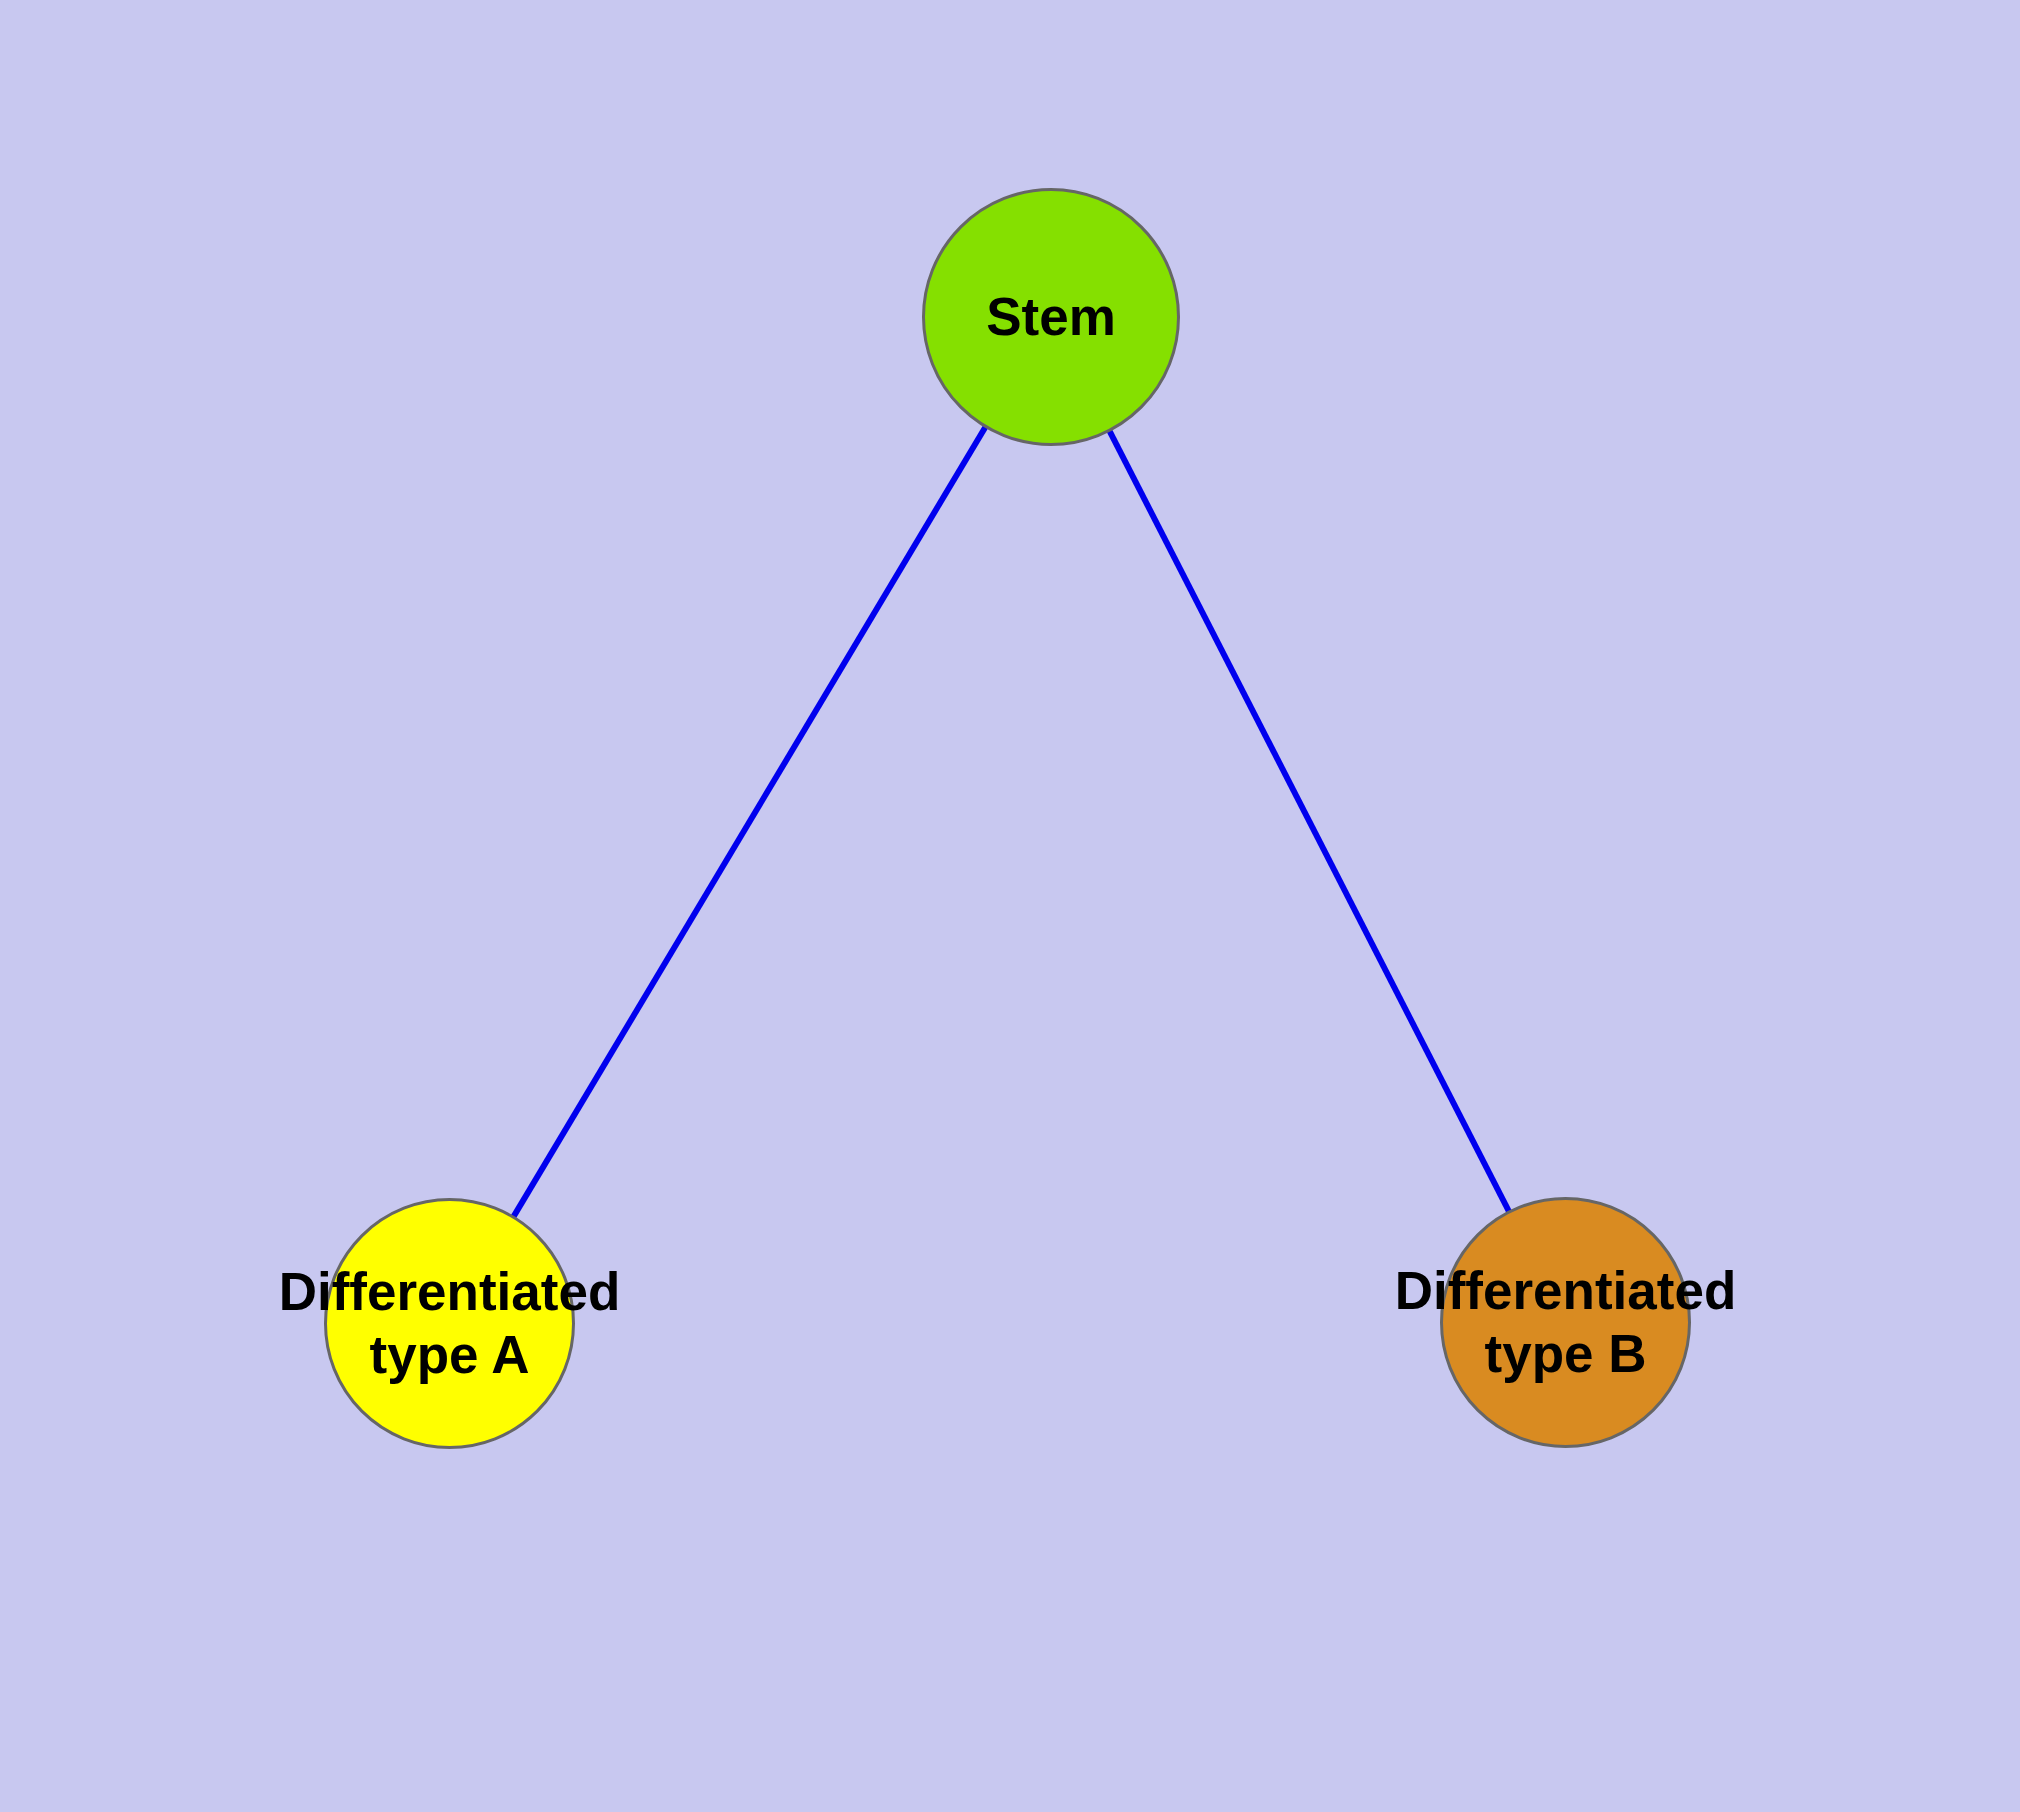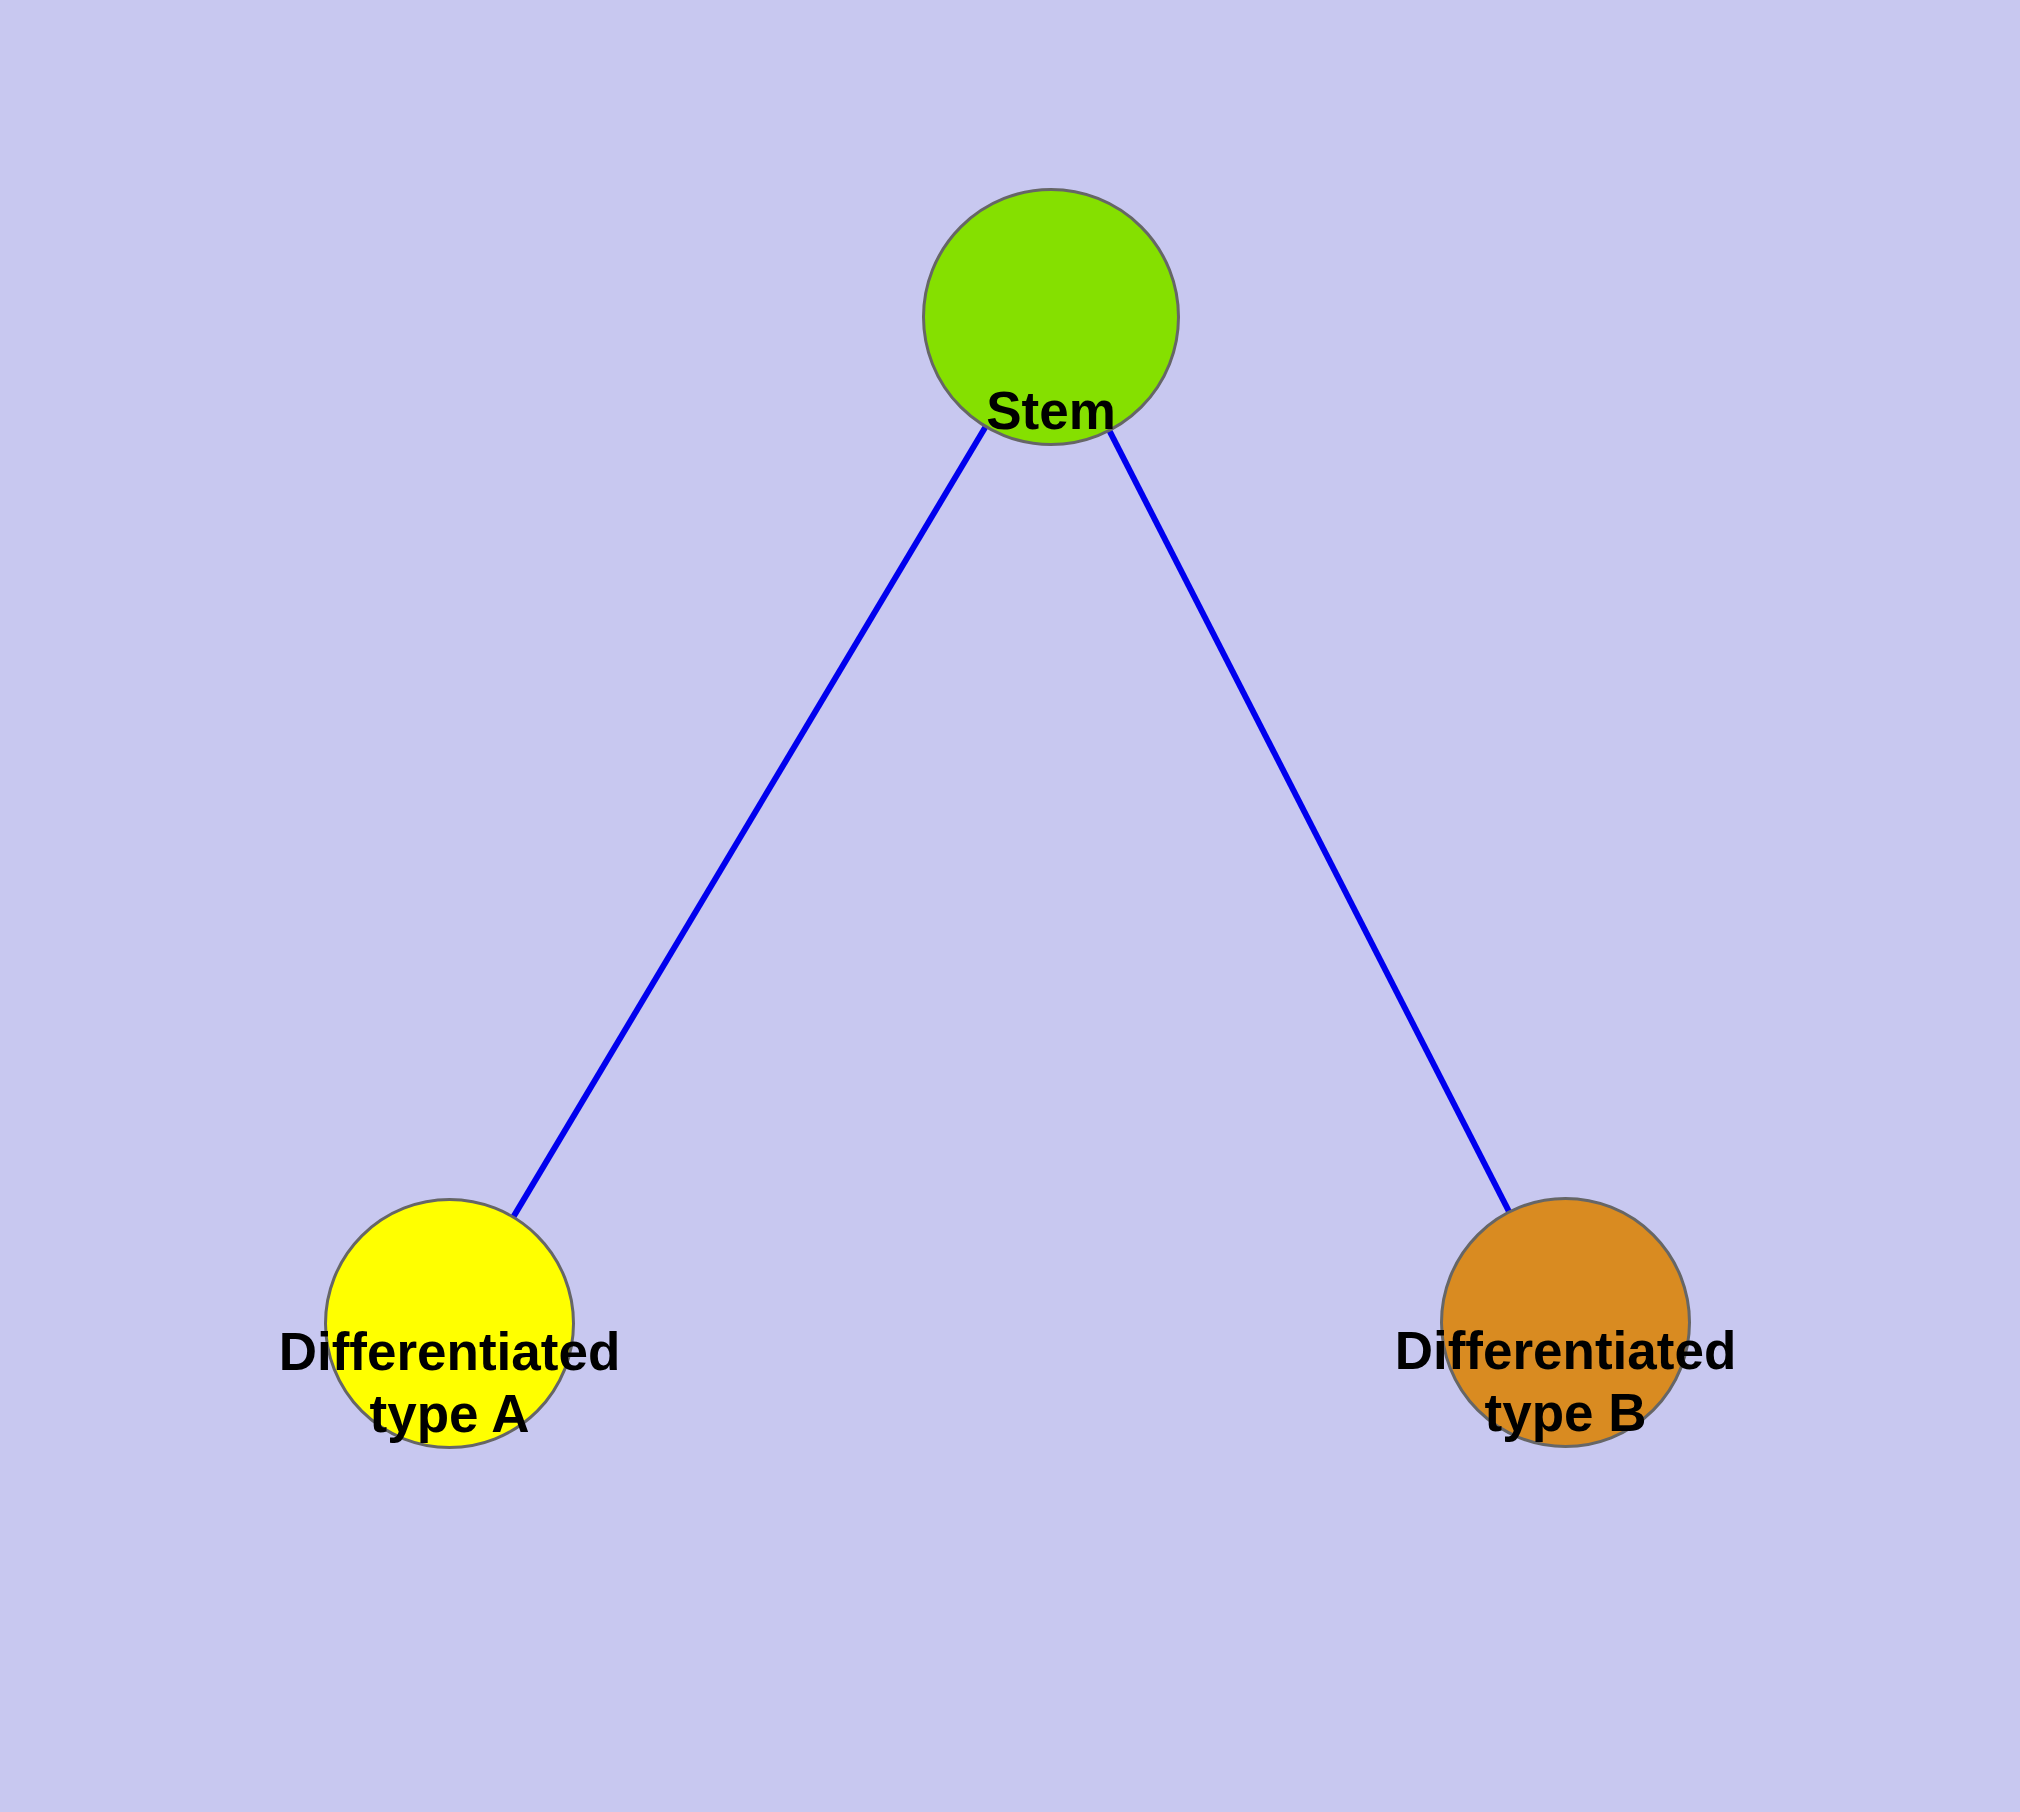--- a/index.html
+++ b/index.html
@@ -17,21 +17,21 @@
     left: 0;
     top: 0;
     width: 100%;
     height: 100%;
   }
   .node {
     position: absolute;
     border: 3.4px solid #666666;
     border-radius: 50%;
     display: flex;
-    align-items: flex-end;
+    align-items: center;
     justify-content: center;
     box-sizing: border-box;
   }
   .node .label {
     font-family: "Liberation Sans", sans-serif;
     font-weight: bold;
     font-size: 53px;
     line-height: 1.18;
     color: #000000;
     text-align: center;

